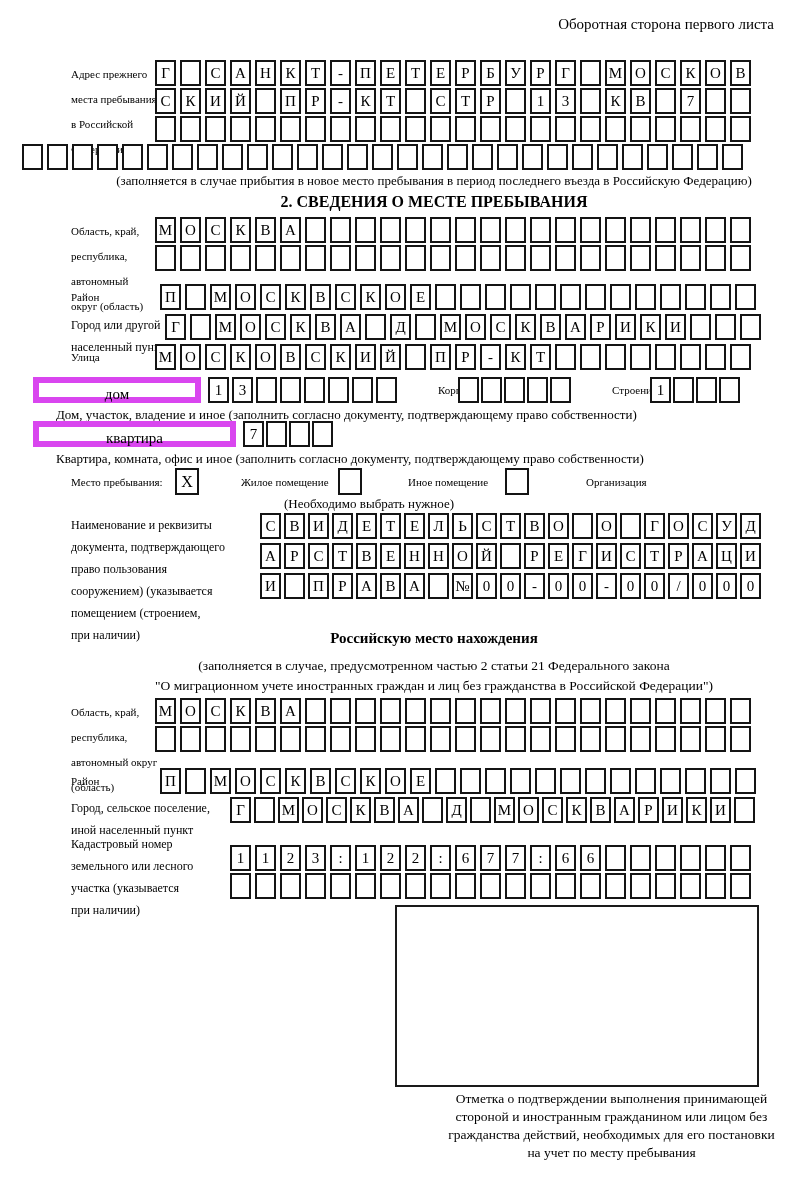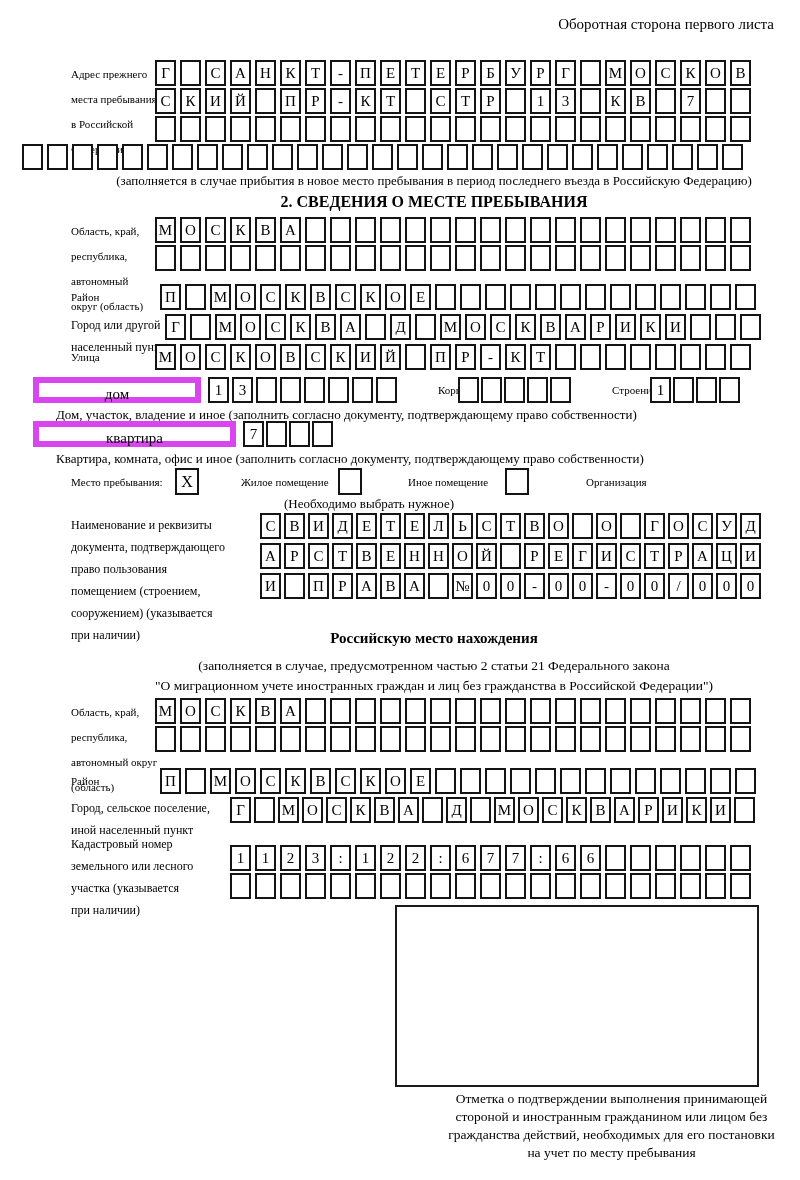--- a/index.html
+++ b/index.html
@@ -83,22 +83,22 @@
   <div class="chk" style="left:338px;top:468px;"></div>
   <div class="abs lbl" style="left:374px;top:470px;">Иное помещение</div>
   <div class="chk" style="left:505px;top:468px;"></div>
   <div class="abs lbl" style="left:552px;top:470px;">Организация</div>
   <div class="abs note center" style="left:135px;top:496px;width:400px;">(Необходимо выбрать нужное)</div>
 
   <div class="abs lbl-sm" style="left:37px;top:514px;">
     <div>Наименование и реквизиты</div>
     <div>документа, подтверждающего</div>
     <div>право пользования</div>
+    <div>сооружением) (указывается</div>
     <div>помещением (строением,</div>
-    <div>сооружением) (указывается</div>
     <div>при наличии)</div>
   </div>
   <div class="cellrow tight" style="left:260px;top:513px;"><span class="cell">С</span><span class="cell">В</span><span class="cell">И</span><span class="cell">Д</span><span class="cell">Е</span><span class="cell">Т</span><span class="cell">Е</span><span class="cell">Л</span><span class="cell">Ь</span><span class="cell">С</span><span class="cell">Т</span><span class="cell">В</span><span class="cell">О</span><span class="cell"></span><span class="cell">О</span><span class="cell"></span><span class="cell">Г</span><span class="cell">О</span><span class="cell">С</span><span class="cell">У</span><span class="cell">Д</span></div>
   <div class="cellrow tight" style="left:260px;top:543px;"><span class="cell">А</span><span class="cell">Р</span><span class="cell">С</span><span class="cell">Т</span><span class="cell">В</span><span class="cell">Е</span><span class="cell">Н</span><span class="cell">Н</span><span class="cell">О</span><span class="cell">Й</span><span class="cell"></span><span class="cell">Р</span><span class="cell">Е</span><span class="cell">Г</span><span class="cell">И</span><span class="cell">С</span><span class="cell">Т</span><span class="cell">Р</span><span class="cell">А</span><span class="cell">Ц</span><span class="cell">И</span></div>
   <div class="cellrow tight" style="left:260px;top:573px;"><span class="cell">И</span><span class="cell"></span><span class="cell">П</span><span class="cell">Р</span><span class="cell">А</span><span class="cell">В</span><span class="cell">А</span><span class="cell"></span><span class="cell">№</span><span class="cell">0</span><span class="cell">0</span><span class="cell">-</span><span class="cell">0</span><span class="cell">0</span><span class="cell">-</span><span class="cell">0</span><span class="cell">0</span><span class="cell">/</span><span class="cell">0</span><span class="cell">0</span><span class="cell">0</span></div>
 
   <div class="abs hdr" style="top:630px;font-size:15px;">Российскую место нахождения</div>
   <div class="abs note center" style="top:658px;left:0;width:800px;font-size:13.5px;text-align:center;">(заполняется в случае, предусмотренном частью 2 статьи 21 Федерального закона</div>
   <div class="abs note center" style="top:678px;left:0;width:800px;font-size:13.5px;">"О миграционном учете иностранных граждан и лиц без гражданства в Российской Федерации")</div>
 

